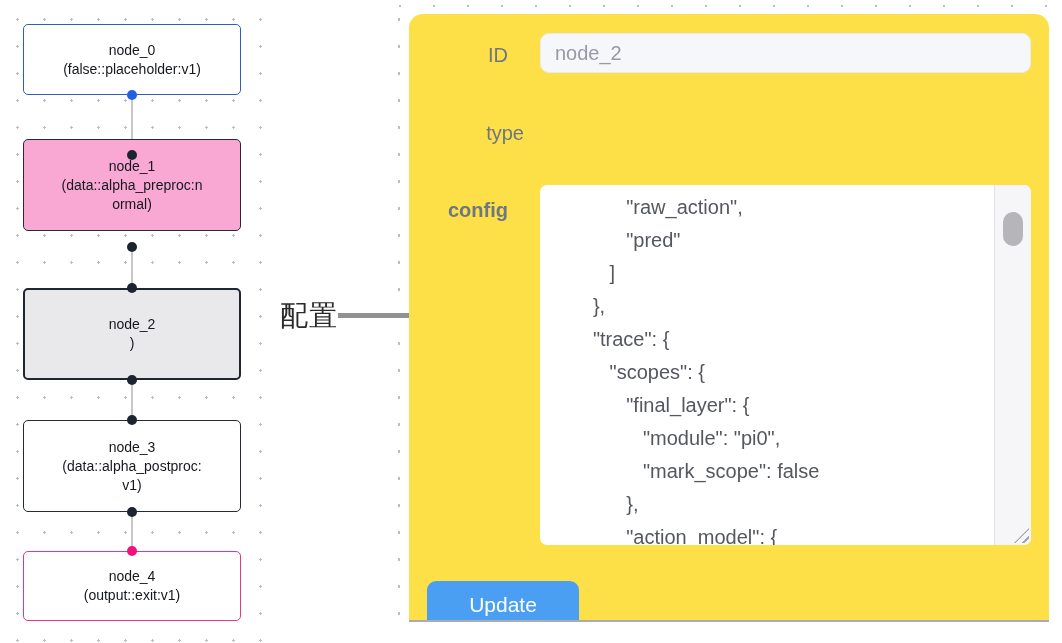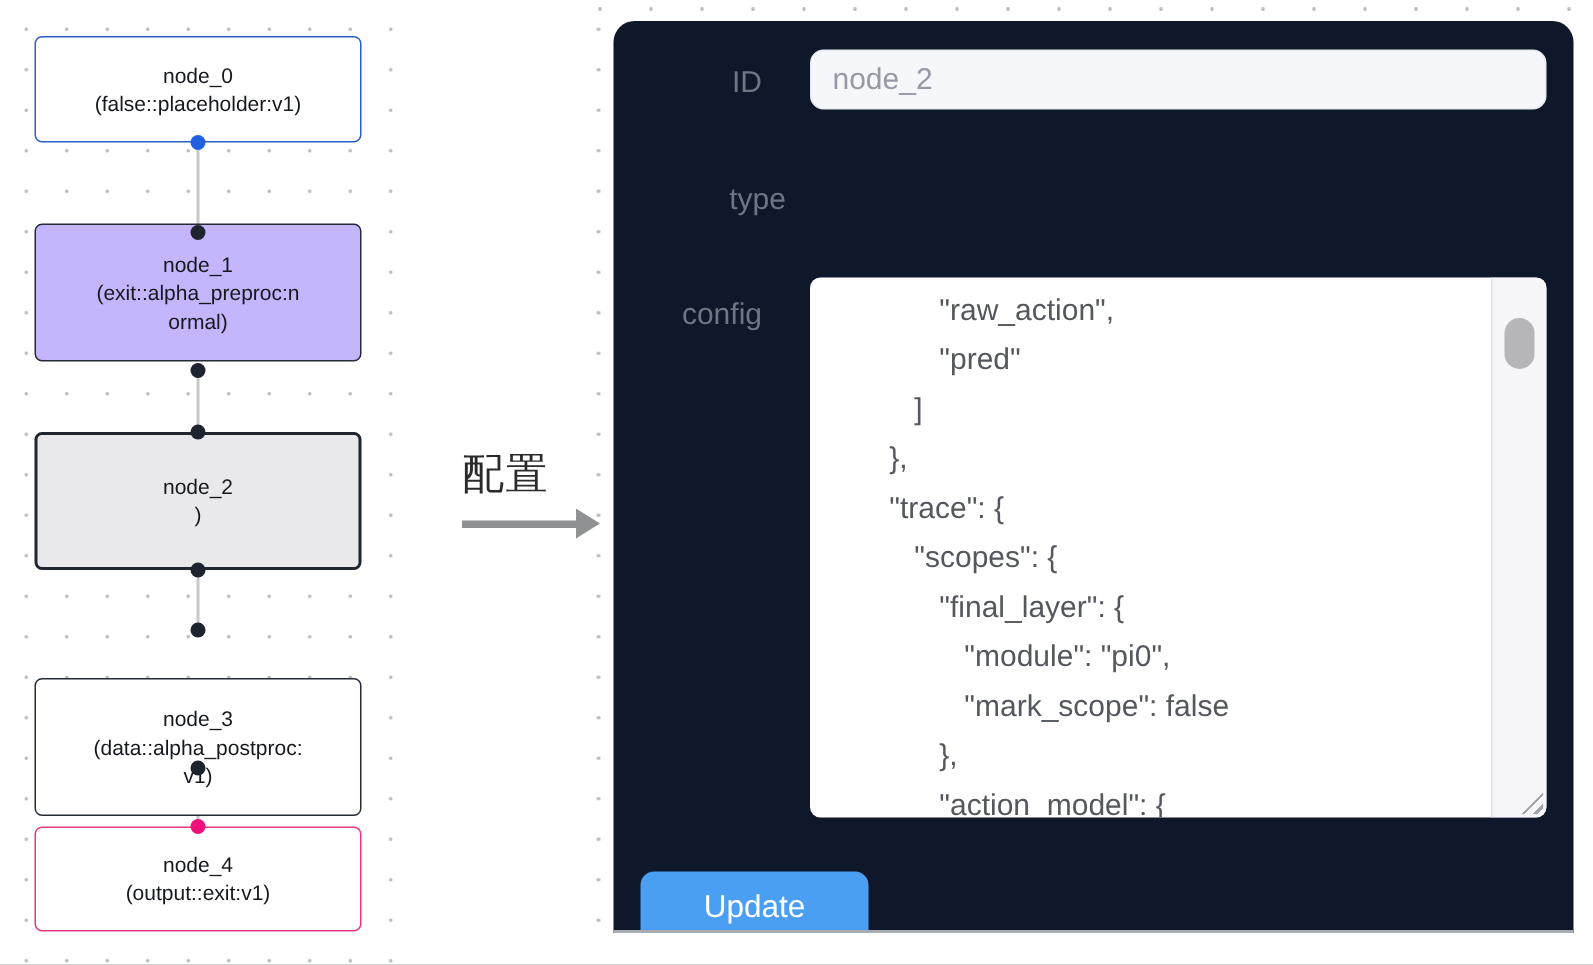--- a/index.html
+++ b/index.html
@@ -18,21 +18,21 @@
 
   
   .flow-node{position:absolute;left:23px;width:218px;box-sizing:border-box;
     border-radius:5px;display:flex;flex-direction:column;align-items:center;justify-content:center;
     font-size:14px;line-height:19px;color:#15181d;text-align:center;z-index:2;}
   .flow-node .nline{white-space:pre;}
   .connector{position:absolute;left:131px;width:2px;background:#c6c7c9;z-index:1;}
   .port-dot{position:absolute;width:10px;height:10px;border-radius:50%;z-index:3;}
 
   
-  .edge-group{position:absolute;left:308px;top:299px;display:flex;flex-direction:column;z-index:2;}
+  .edge-group{position:absolute;left:280px;top:299px;display:flex;flex-direction:row;z-index:2;}
   .edge-label{font-size:28px;color:#2a2a2a;line-height:34px;letter-spacing:1px;}
   .edge-arrow{margin-top:6px;display:flex;align-items:center;height:20px;}
   .edge-arrow .shaft{width:76px;height:5px;background:#8f9193;}
   .edge-arrow .head{width:0;height:0;border-top:10px solid transparent;border-bottom:10px solid transparent;border-left:16px solid #8f9193;}
 
   
   .panel{position:absolute;left:409px;top:14px;width:640px;height:608px;background:#2f3a4c;
     border-radius:14px 14px 0 0;overflow:hidden;z-index:4;}
   .panel-hairline{position:absolute;left:0;bottom:0;width:100%;height:2px;background:#a7adb3;z-index:9;}
   .field-label{position:absolute;left:0;width:99px;text-align:right;color:#6e7684;font-size:20px;line-height:24px;}
@@ -61,36 +61,36 @@
   <div class="dots-col"></div>
   <div class="dots-top"></div>
 
   <div id="flow-layer">
       <div class="flow-node" style="top: 24px; height: 71px; background: rgb(255, 255, 255); border: 1.5px solid rgb(43, 95, 197);">
         <div class="nline">node_0</div>
         <div class="nline">(false::placeholder:v1)</div>
       </div>
       <div class="port-dot" style="left: 127px; top: 90px; background: rgb(33, 96, 224);"></div>
       <div class="connector" style="top: 95px; height: 60px; background: rgb(198, 199, 201);"></div>
-      <div class="flow-node" style="top: 149px; height: 92px; background: #c4b5fd; border: 1.5px solid rgb(37, 43, 54);">
+      <div class="flow-node" style="top: 139px; height: 92px; background: #f9a8d4; border: 1.5px solid rgb(37, 43, 54);">
         <div class="nline">node_1</div>
-        <div class="nline">(exit::alpha_preproc:n</div>
+        <div class="nline">(data::alpha_preproc:n</div>
         <div class="nline">ormal)</div>
       </div>
       <div class="port-dot" style="left: 127px; top: 150px; background: rgb(29, 36, 48);"></div>
       <div class="port-dot" style="left: 127px; top: 242px; background: rgb(29, 36, 48);"></div>
       <div class="connector" style="top: 247px; height: 41px; background: rgb(198, 199, 201);"></div>
       <div class="flow-node" style="top: 288px; height: 92px; background: rgb(233, 233, 236); border: 2px solid rgb(32, 38, 47);">
         <div class="nline">node_2</div>
         <div class="nline">)</div>
       </div>
       <div class="port-dot" style="left: 127px; top: 283px; background: rgb(29, 36, 48);"></div>
       <div class="port-dot" style="left: 127px; top: 375px; background: rgb(29, 36, 48);"></div>
       <div class="connector" style="top: 380px; height: 40px; background: rgb(198, 199, 201);"></div>
-      <div class="flow-node" style="top: 420px; height: 92px; background: rgb(255, 255, 255); border: 1.5px solid rgb(37, 43, 54); margin-top: 32px;">
+      <div class="flow-node" style="top: 420px; height: 92px; background: rgb(255, 255, 255); border: 1.5px solid rgb(37, 43, 54);">
         <div class="nline">node_3</div>
         <div class="nline">(data::alpha_postproc:</div>
         <div class="nline">v1)</div>
       </div>
       <div class="port-dot" style="left: 127px; top: 415px; background: rgb(29, 36, 48);"></div>
       <div class="port-dot" style="left: 127px; top: 507px; background: rgb(29, 36, 48);"></div>
       <div class="connector" style="top: 512px; height: 39px; background: rgb(198, 199, 201);"></div>
       <div class="flow-node" style="top: 551px; height: 70px; background: rgb(255, 255, 255); border: 1.5px solid rgb(226, 58, 128);">
         <div class="nline">node_4</div>
         <div class="nline">(output::exit:v1)</div>
@@ -99,27 +99,27 @@
     </div>
 
   <div class="edge-group">
     <div class="edge-label">配置</div>
     <div class="edge-arrow">
       <div class="shaft" style="background: rgb(143, 145, 147);"></div>
       <div class="head" style="border-left-color: rgb(143, 145, 147);"></div>
     </div>
   </div>
 
-  <div class="panel" style="background: #0f172a;">
+  <div class="panel" style="background: #fde047;">
     <label class="field-label" style="top:29px;">ID</label>
     <input class="field-input" style="top: 19px;" readonly="" value="node_2">
 
     <label class="field-label" style="top:107px;margin-left:16px;">type</label>
 
-    <label class="field-label" style="top:184px;">config</label>
+    <label class="field-label" style="top:184px;font-weight:bold;">config</label>
     <div class="config-box">
       <pre class="config-pre" id="config-pre">             "raw_action",
              "pred"
           ]
        },
        "trace": {
           "scopes": {
              "final_layer": {
                 "module": "pi0",
                 "mark_scope": false

